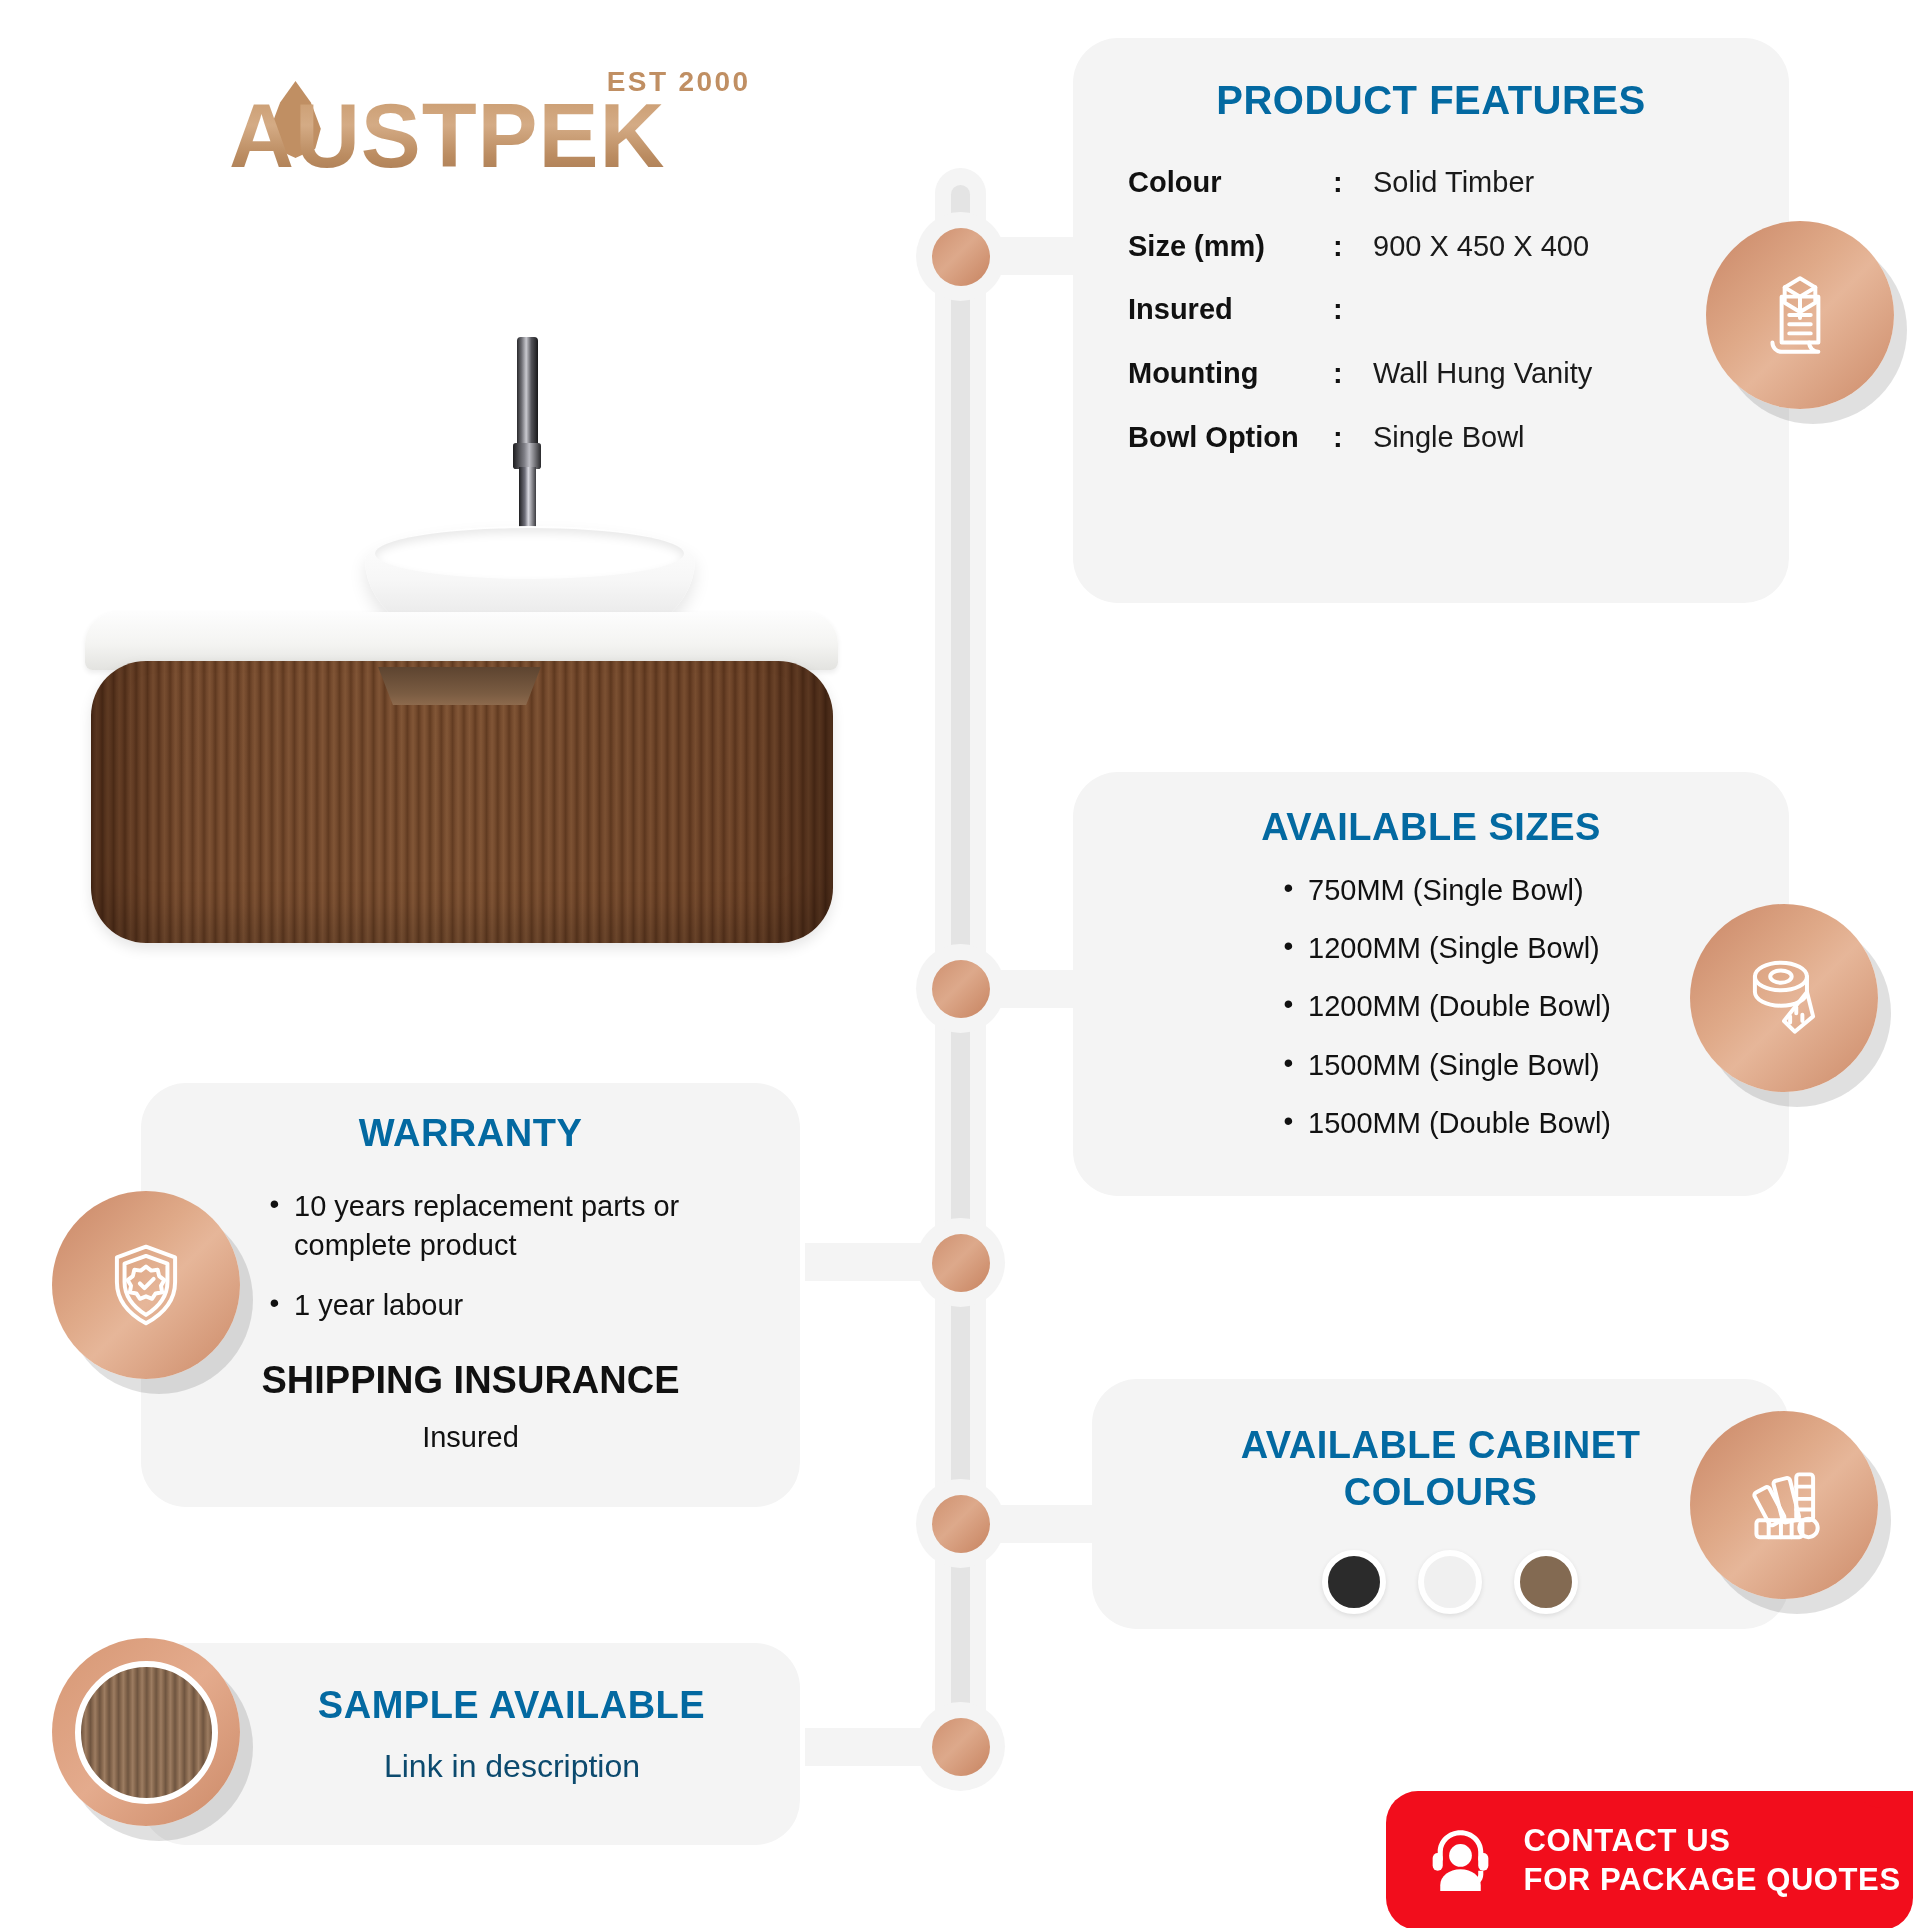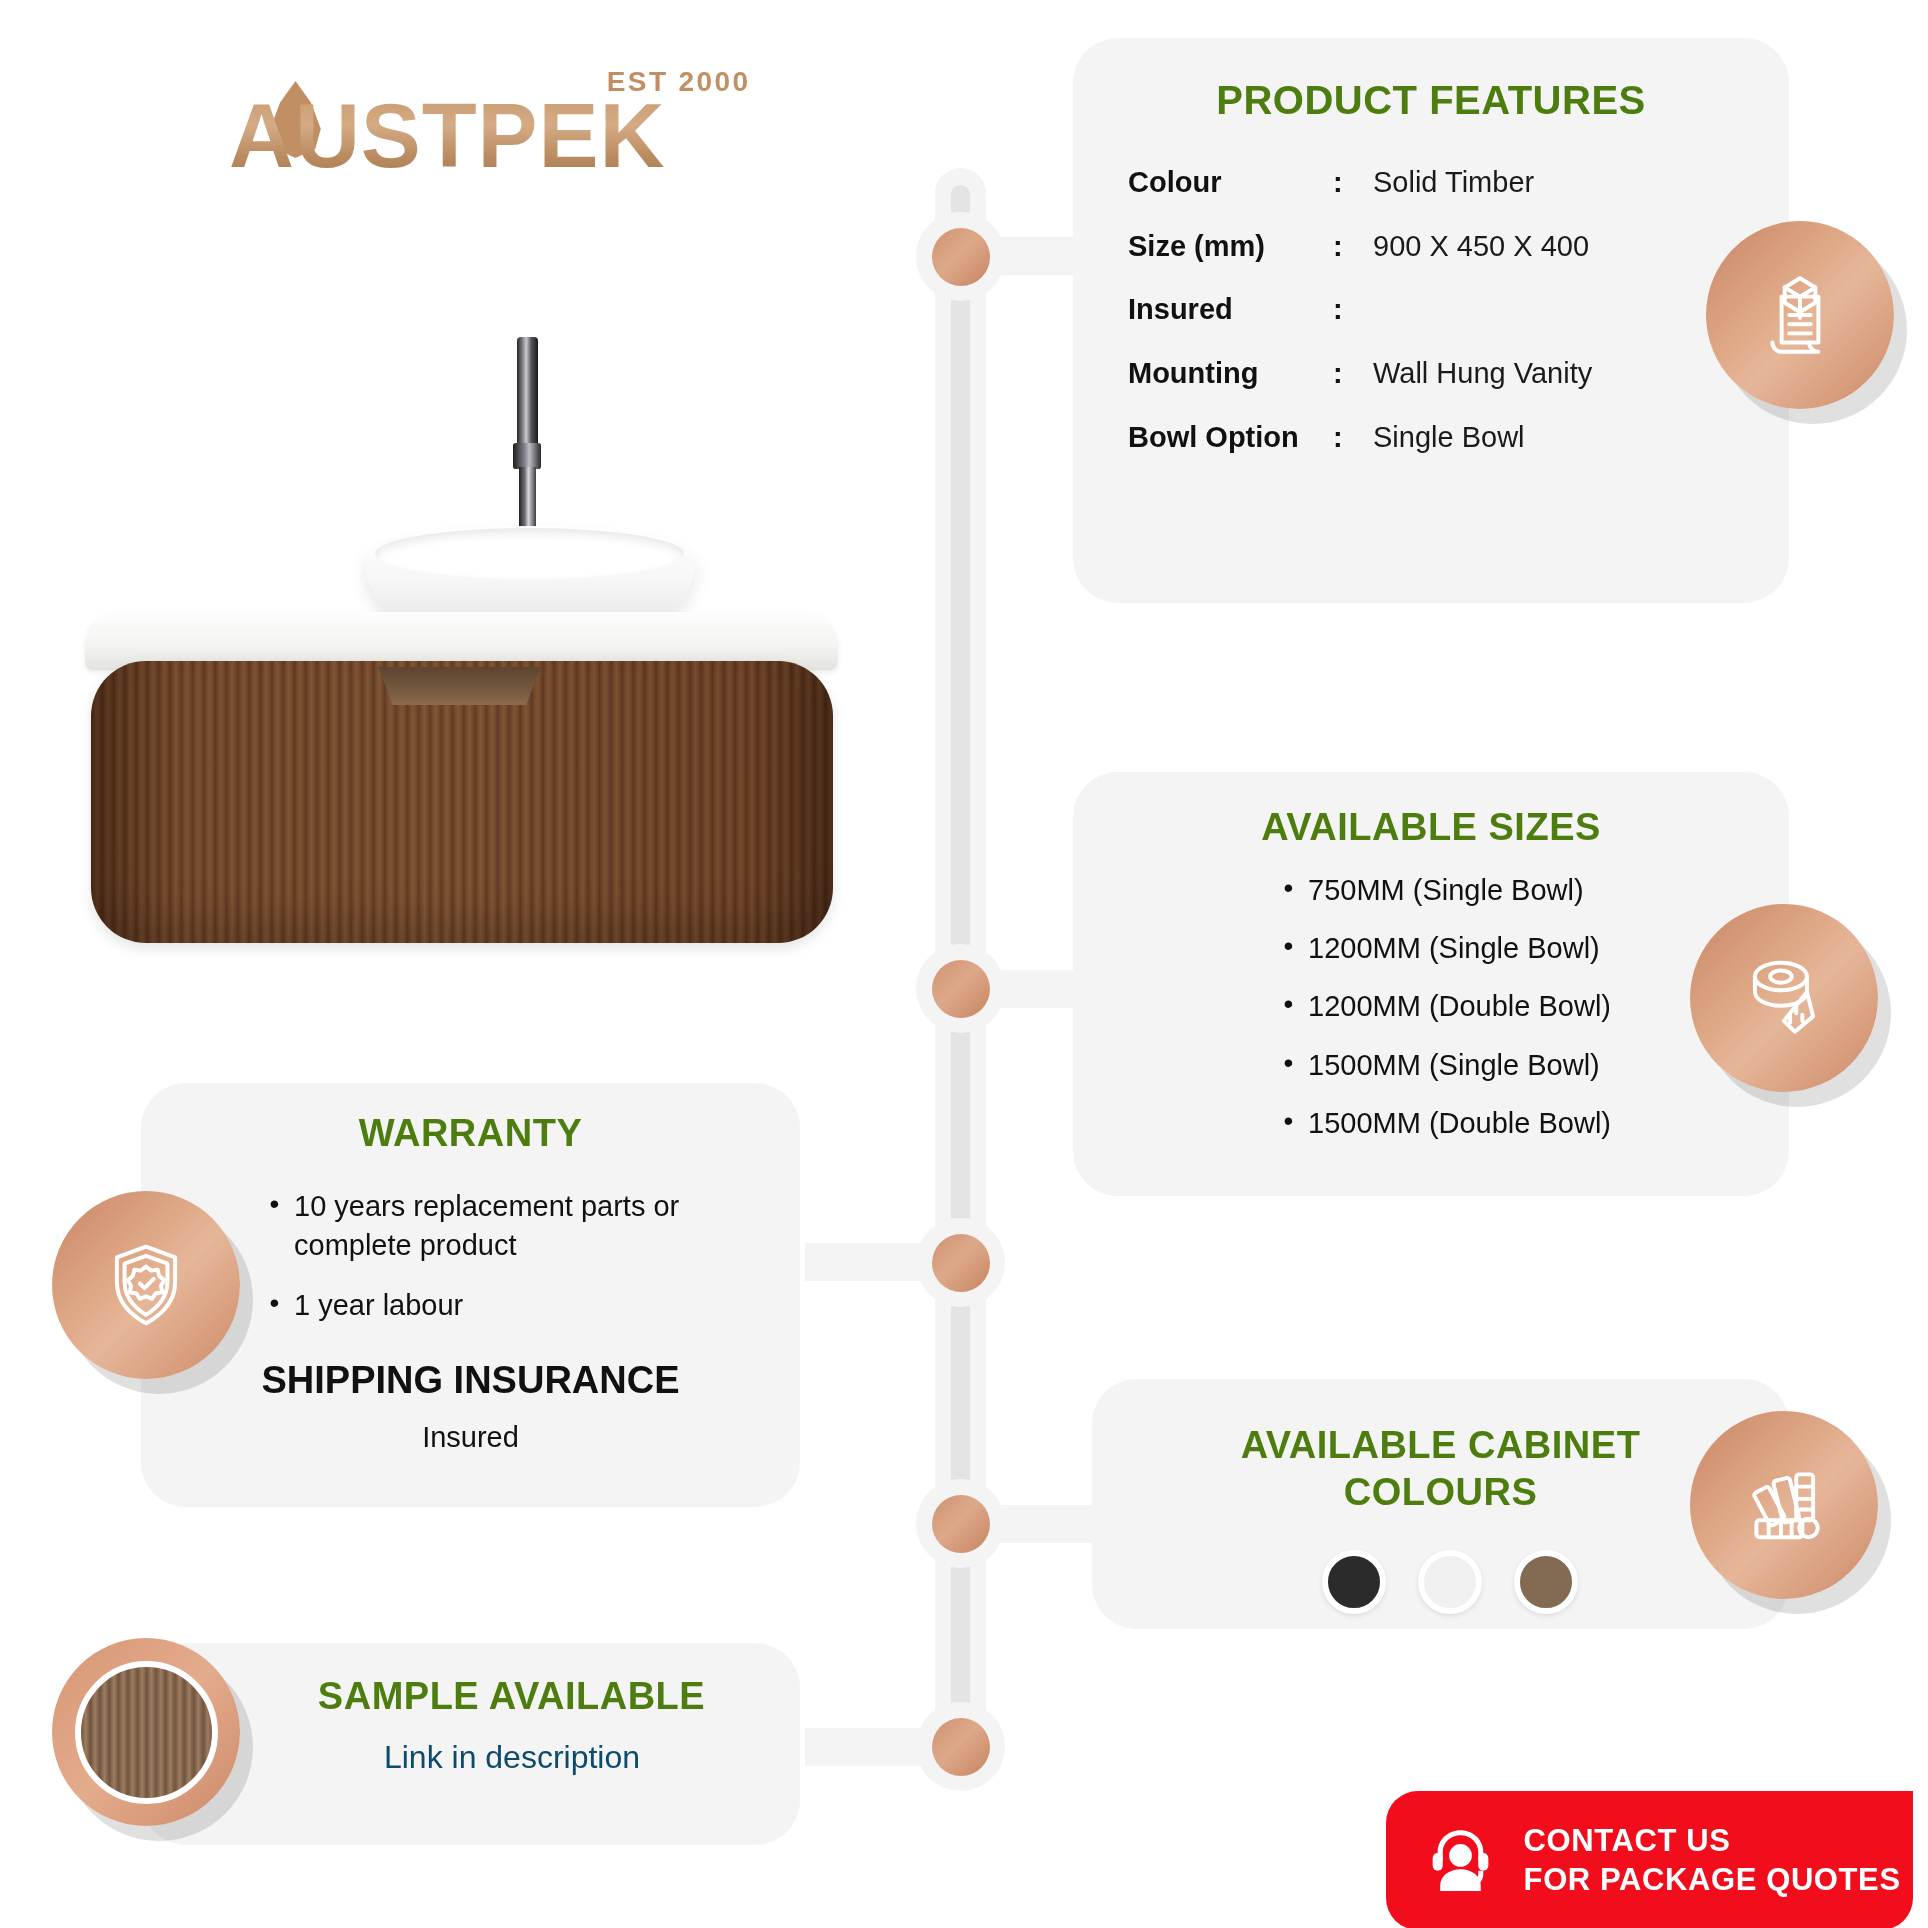--- a/index.html
+++ b/index.html
@@ -90,21 +90,21 @@
     content:""; width:58px; height:58px; border-radius:50%;
     background:linear-gradient(135deg,#cf9170 0%,#dda98b 45%,#c78360 100%);
   }
   .branch { position:absolute; height:38px; background:#f4f4f4; }
 
   
   .panel {
     position:absolute; background:#f4f4f4; border-radius:45px;
   }
   .panel-title {
-    text-align:center; font-weight:700; color:#4d7c0f;
+    text-align:center; font-weight:700; color:#0369a1;
     letter-spacing:0.5px;
   }
 
   
   #panel-features { left:1073px; top:38px; width:716px; height:565px; }
   #panel-features .panel-title { font-size:40px; margin-top:40px; }
   .feat-table { margin:40px 0 0 55px; }
   .feat-row { display:flex; align-items:flex-start; margin-bottom:24.5px; }
   .feat-key { width:205px; font-size:29px; font-weight:700; color:#111; line-height:1.35; }
   .feat-colon { width:40px; font-size:29px; font-weight:600; color:#111; line-height:1.35; }
@@ -132,21 +132,21 @@
 
   
   #panel-colours { left:1092px; top:1379px; width:697px; height:250px; }
   #panel-colours .panel-title { font-size:38px; margin-top:43px; line-height:1.24; }
   .swatches { display:flex; gap:32px; justify-content:center; margin-top:34px; padding-left:19px; }
   .swatch { width:64px; height:64px; border-radius:50%; border:6.6px solid #ffffff;
     box-shadow:0 1.9px 5.6px rgba(0,0,0,.10); }
 
   
   #panel-sample { left:141px; top:1643px; width:659px; height:202px; }
-  #panel-sample .panel-title { font-size:38px; margin-top:32px; padding-left:82px; }
+  #panel-sample .panel-title { font-size:38px; margin-top:41px; padding-left:82px; }
   .sample-sub { text-align:center; font-size:32px; color:#0c4a6e; margin-top:21px; padding-left:83px; }
 
   
   .icon-bubble {
     position:absolute; width:188px; height:188px; border-radius:50%;
     background:linear-gradient(135deg,#c98666 0%,#dfa988 40%,#e6b699 55%,#cc8a68 100%);
     display:flex; align-items:center; justify-content:center;
     box-shadow:13px 15px 0 rgba(0,0,0,.12);
   }
   .icon-bubble svg { width:98px; height:98px; }

